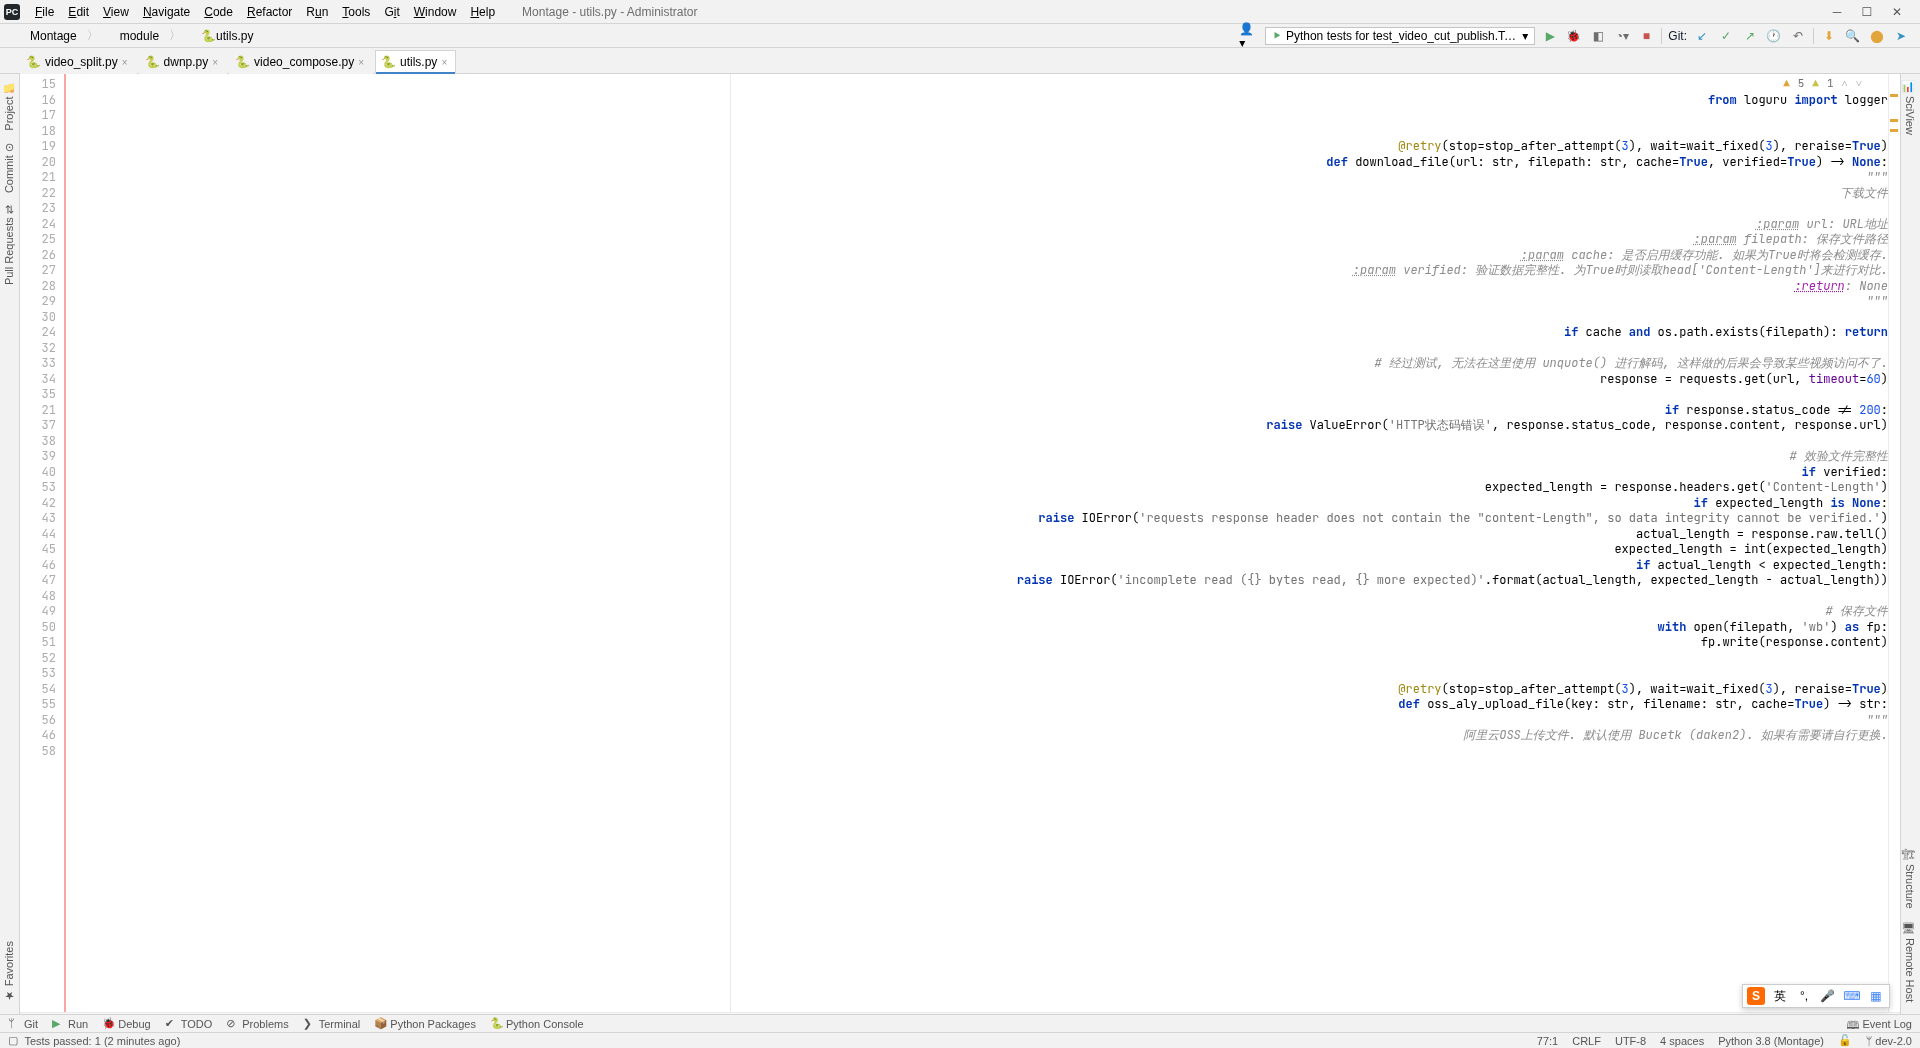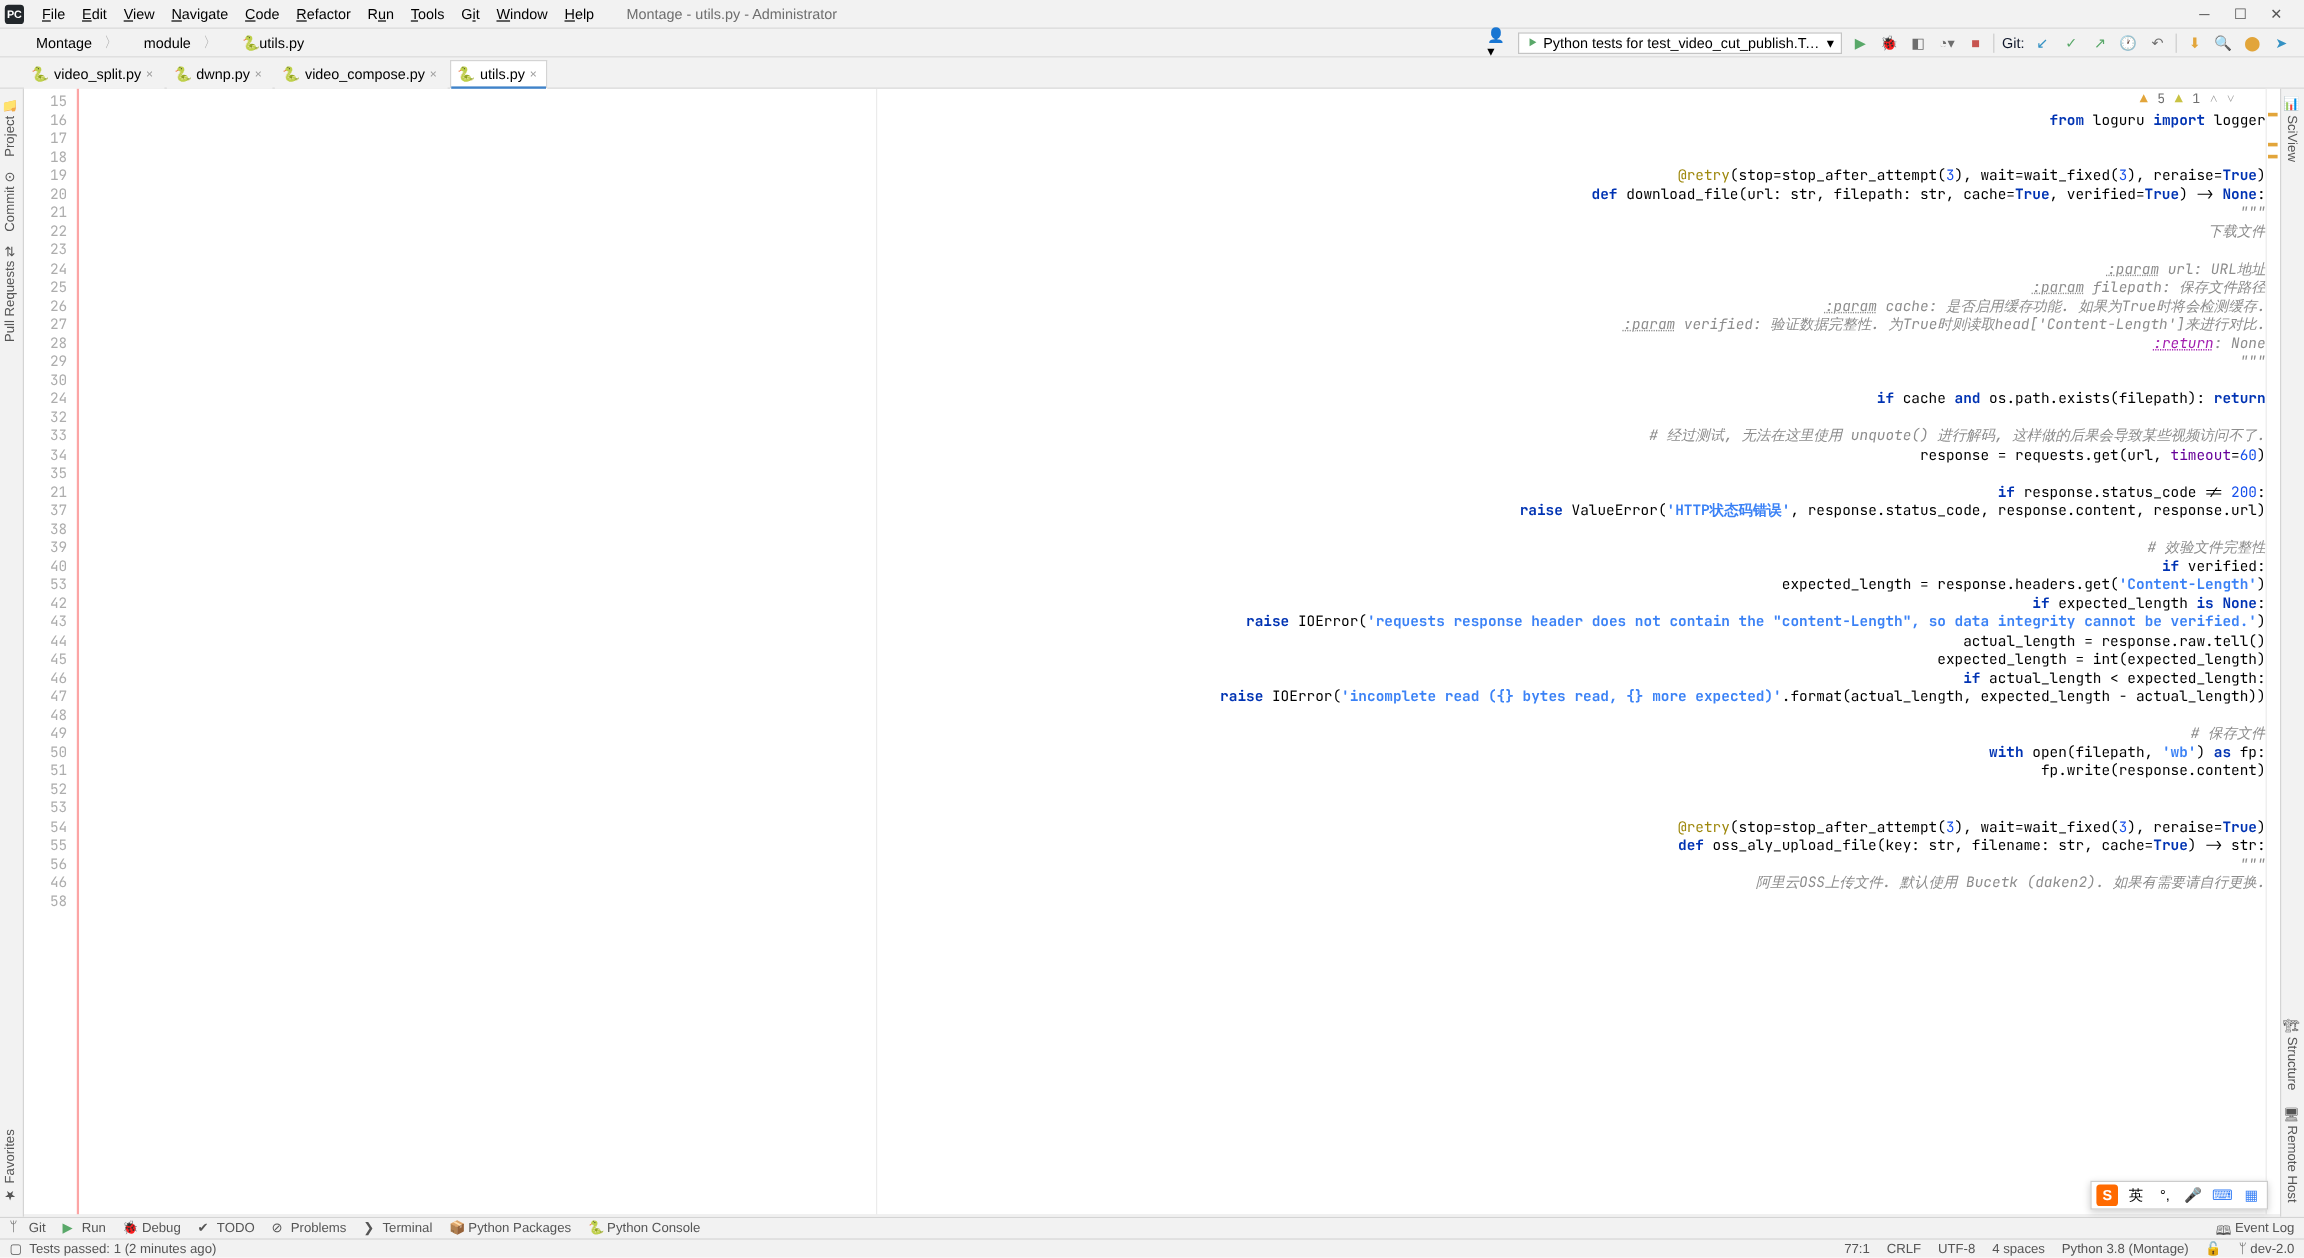--- a/index.html
+++ b/index.html
@@ -28,21 +28,21 @@
 .editor-area { position:absolute; top:74px; bottom:34px; left:20px; right:20px; display:flex; background:#fff;}
 .left-toolbar { position:absolute; left:0; top:74px; bottom:34px; width:20px; background:#f2f2f2; border-right:1px solid #d4d4d4; }
 .right-toolbar { position:absolute; right:0; top:74px; bottom:34px; width:20px; background:#f2f2f2; border-left:1px solid #d4d4d4; }
 .side-label { writing-mode:vertical-rl; transform:rotate(180deg); font-size:11px; color:#555; padding:6px 2px; cursor:pointer; display:flex; align-items:center; gap:3px;}
 .right-toolbar .side-label { transform:none; }
 .gutter { width:46px; background:#fff; border-right:2px solid #fca5a5; text-align:right; padding-right:8px; color:#adadad; font-family:"JetBrains Mono","Consolas",monospace; font-size:12px; line-height:15.5px; padding-top:3px; user-select:none;}
 .foldgutter { width:14px; background:#fff; position:relative;}
 .code { flex:1; font-family:"JetBrains Mono","Consolas",monospace; font-size:12px; line-height:15.5px; padding-top:3px; white-space:pre; overflow:hidden; position:relative;}
 .code .line { height:15.5px;text-align:right; }
 .kw { color:#0033b3; font-weight:bold; }
-.str { color:#3b82f6; font-weight:bold; }
+.str { color:#737373; font-weight:normal; }
 .num { color:#1750eb; }
 .cm { color:#8c8c8c; font-style:italic; }
 .param { color:#8c8c8c; font-style:italic; text-decoration:underline dotted; }
 .deco { color:#9e880d; }
 .ret { color:#a21caf; font-style:italic; text-decoration: underline dotted; margin-left: 24px;}
 .crumb-bar { position:absolute; bottom:18px; left:20px; right:20px; height:18px; background:#f6f6f6; border-top:1px solid #ebebeb; font-size:11px; color:#787878; padding:1px 8px;}
 .bottom-toolbar { position:absolute; bottom:16px; left:0; right:0; height:18px; background:#f2f2f2; border-top:1px solid #d4d4d4; display:flex; align-items:center; padding:0 8px; gap:14px;}
 .bt-item { display:flex; align-items:center; gap:3px; cursor:pointer; font-size:11px; color:#555;}
 .bt-item .ic { width:13px; height:13px; }
 .status-bar { position:absolute; bottom:0; left:0; right:0; height:16px; background:#f2f2f2; border-top:1px solid #d4d4d4; display:flex; align-items:center; padding:0 8px; font-size:11px; color:#555;}

